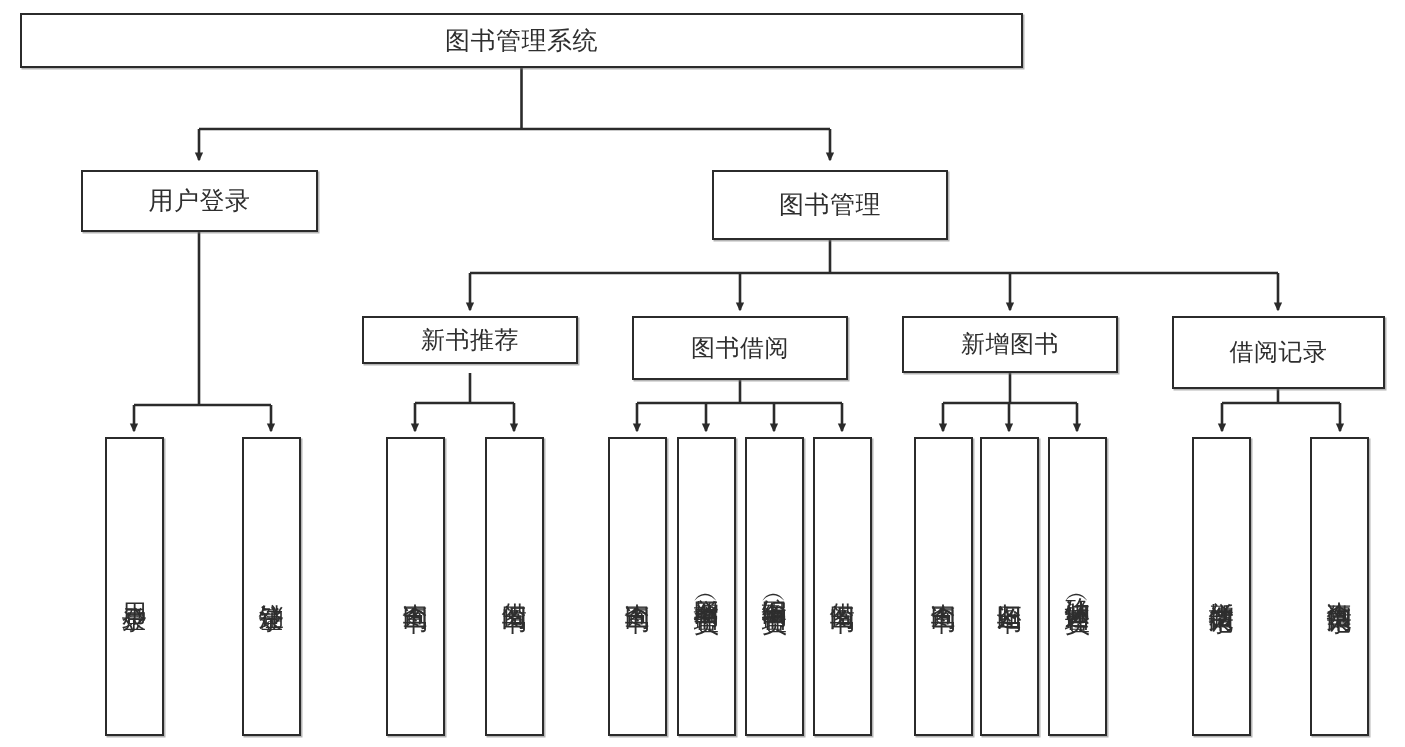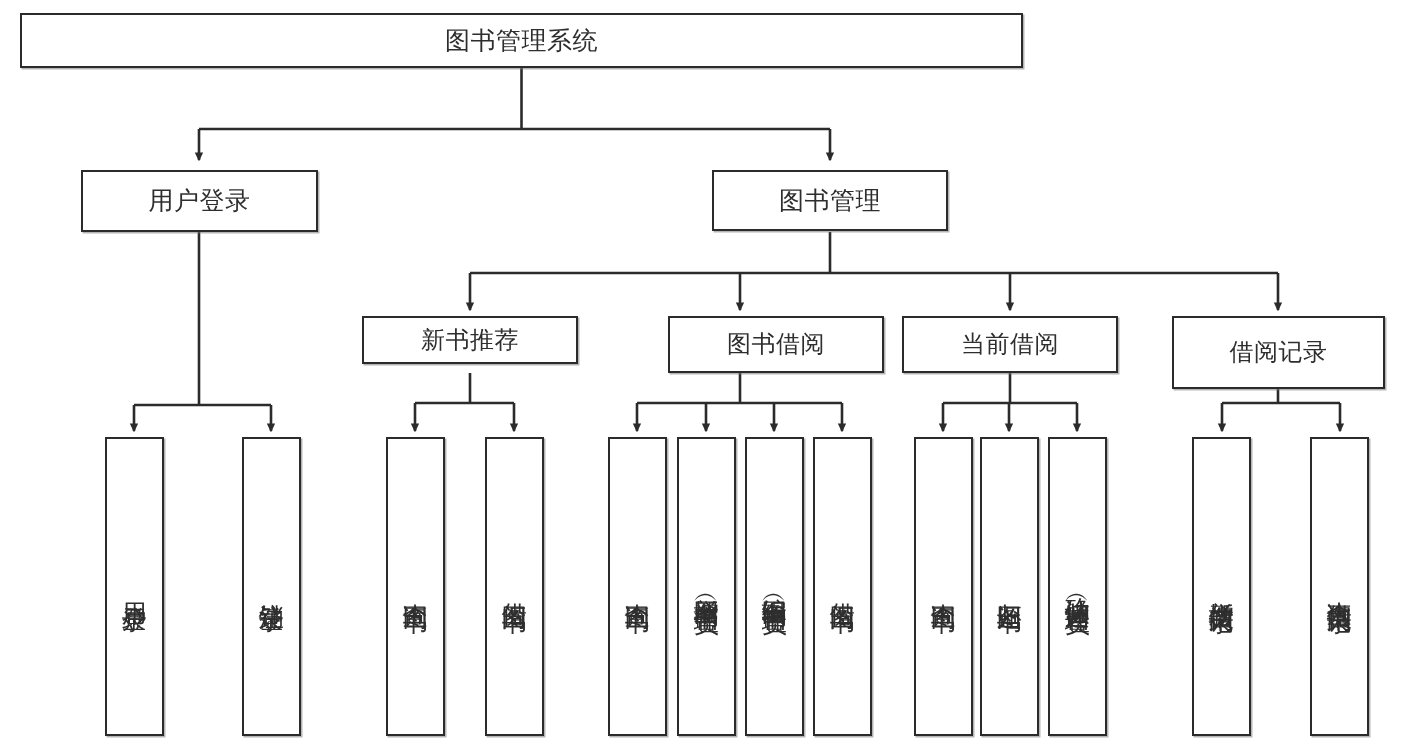--- a/index.html
+++ b/index.html
@@ -128,32 +128,32 @@
     </g>
   </svg>
 
   <div class="node root" style="left:20px; top:13px; width:1003px; height:55px;">
     <span class="label">图书管理系统</span>
   </div>
 
   <div class="node l2" style="left:81px; top:170px; width:237px; height:62px;">
     <span class="label">用户登录</span>
   </div>
-  <div class="node l2" style="left:712px; top:170px; width:236px; height:61px;">
+  <div class="node l2" style="left:712px; top:170px; width:236px; height:70px;">
     <span class="label">图书管理</span>
   </div>
 
   <div class="node l3" style="left:362px; top:316px; width:216px; height:48px;">
     <span class="label">新书推荐</span>
   </div>
-  <div class="node l3" style="left:668px; top:316px; width:216px; height:57px;">
+  <div class="node l3" style="left:632px; top:316px; width:216px; height:64px;">
     <span class="label">图书借阅</span>
   </div>
   <div class="node l3" style="left:902px; top:316px; width:216px; height:57px;">
-    <span class="label">当前借阅</span>
+    <span class="label">新增图书</span>
   </div>
   <div class="node l3" style="left:1172px; top:316px; width:213px; height:73px;">
     <span class="label">借阅记录</span>
   </div>
 
   <div class="node leaf" style="left:105px; top:437px; width:59px; height:299px;">
     <span class="label">用户登录</span>
   </div>
   <div class="node leaf" style="left:242px; top:437px; width:59px; height:299px;">
     <span class="label">注销登录</span>

